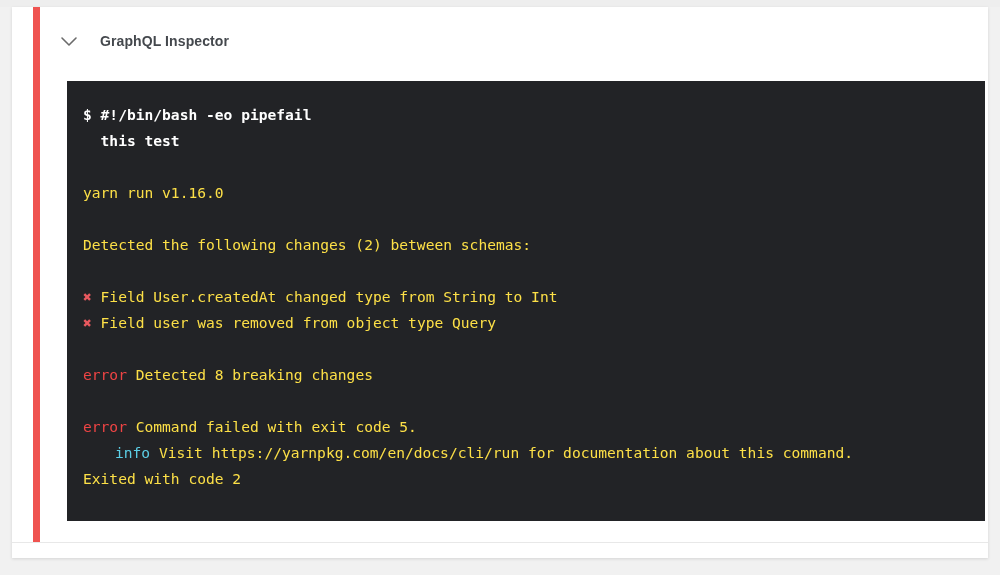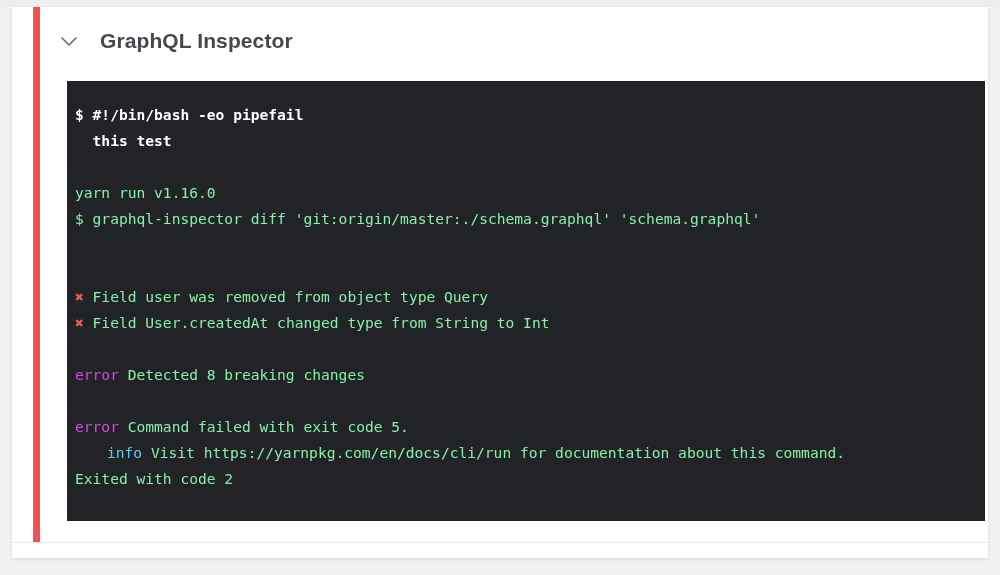--- a/index.html
+++ b/index.html
@@ -67,21 +67,21 @@
     width: 26px;
     height: 26px;
     display: inline-flex;
     align-items: center;
     justify-content: center;
     color: #6b6b6b;
   }
   .chevron-icon svg { display: block; }
 
   .job-title {
-    font-size: 21px;
+    font-size: 14px;
     font-weight: bold;
     color: #44484d;
     letter-spacing: 0.1px;
     white-space: nowrap;
   }
 
   
   .terminal {
     position: absolute;
     top: 74px;
@@ -93,31 +93,31 @@
     font-family: "DejaVu Sans Mono", "Liberation Mono", monospace;
     font-size: 14.6px;
     line-height: 26px;
     padding: 21px 0 16px 0;
     box-sizing: border-box;
     overflow: hidden;
   }
 
   .line {
     white-space: pre;
-    padding-left: 8px;
+    padding-left: 16px;
     min-height: 26px;
   }
   .line.blank { height: 26px; }
 
   .cmd { font-weight: bold; color: #ffffff; }
 
-  .tok-error { color: #d946ef; }
+  .tok-error { color: #ef4444; }
   .tok-info  { color: #5ccfe6; margin-left: 32px; }
   .tok-cross { color: #e8595f; font-weight: bold; }
-  .tok-plain { color: #86efac; }
+  .tok-plain { color: #fde047; }
 
   
   .card-divider {
     position: absolute;
     top: 535px;
     left: 0;
     width: 976px;
     height: 1px;
     background: #e8e8e8;
   }
@@ -149,25 +149,25 @@
         </svg>
       </span>
       <span class="job-title">GraphQL Inspector</span>
     </div>
 
     <div class="terminal" id="terminal-output" style="background: rgb(34, 35, 38);">
         <div class="line"><span class="cmd">$ #!/bin/bash -eo pipefail</span></div>
         <div class="line"><span class="cmd">  this test</span></div>
         <div class="line blank"></div>
         <div class="line"><span class="tok-plain">yarn run v1.16.0</span></div>
-        <div class="line"><span class="tok-plain">$ graphql-inspector diff 'git:origin/master:./schema.graphql' 'schema.graphql'</span></div>
         <div class="line blank"></div>
+        <div class="line"><span class="tok-plain">Detected the following changes (2) between schemas:</span></div>
         <div class="line blank"></div>
+        <div class="line"><span class="tok-cross">✖</span><span class="tok-plain"> Field User.createdAt changed type from String to Int</span></div>
         <div class="line"><span class="tok-cross">✖</span><span class="tok-plain"> Field user was removed from object type Query</span></div>
-        <div class="line"><span class="tok-cross">✖</span><span class="tok-plain"> Field User.createdAt changed type from String to Int</span></div>
         <div class="line blank"></div>
         <div class="line"><span class="tok-error">error</span><span class="tok-plain"> Detected 8 breaking changes</span></div>
         <div class="line blank"></div>
         <div class="line"><span class="tok-error">error</span><span class="tok-plain"> Command failed with exit code 5.</span></div>
         <div class="line"><span class="tok-info">info</span><span class="tok-plain"> Visit https://yarnpkg.com/en/docs/cli/run for documentation about this command.</span></div>
         <div class="line"><span class="tok-plain">Exited with code 2</span></div>
       </div>
 
     <div class="card-divider"></div>
     <div class="card-footer"></div>

